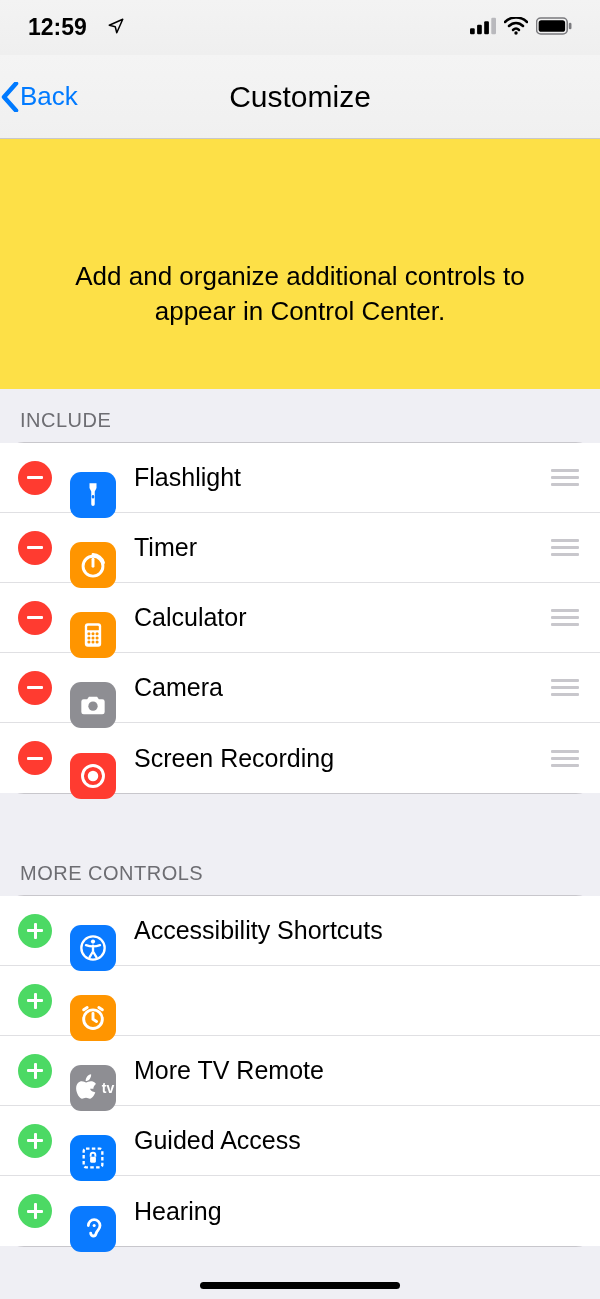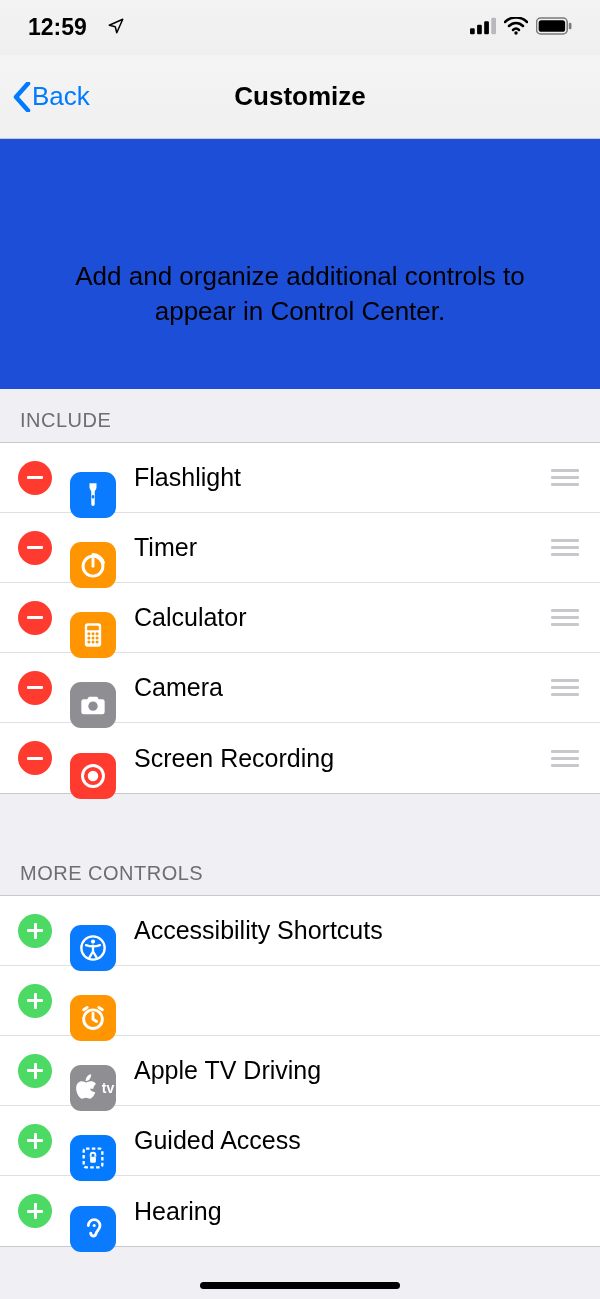--- a/index.html
+++ b/index.html
@@ -31,52 +31,53 @@
     height: 84px;
     background: linear-gradient(#f4f4f4,#f0f0f0);
     border-bottom: 1px solid #c8c7cc;
     position: relative;
     display: flex;
     align-items: center;
     justify-content: center;
   }
   .navbar .back {
     position: absolute;
-    left: 12px;
+    left: 0;
     display: flex;
     align-items: center;
     color: #007aff;
     font-size: 26px;
   }
   .navbar .back svg { width: 20px; height: 30px; }
   .navbar .title {
-    font-size: 26px;
-    font-weight: 700;
+    font-size: 30px;
+    font-weight: 400;
   }
   
   .header-desc {
     padding: 120px 40px 60px 40px;
     text-align: center;
     font-size: 26px;
     color: #000;
-    background: #1d4ed8;
+    background: #fde047;
     line-height: 1.35;
   }
   .section-header {
     padding: 20px 12px 10px 20px;
     font-size: 20px;
     color: #6d6d72;
     letter-spacing: 0.5px;
     text-transform: uppercase;
     background: #efeff4;
   }
   .list {
     background: #fff;
     border-top: 0.5px solid #c8c7cc;
     border-bottom: 0.5px solid #c8c7cc;
+    border-radius: 24px;
   }
   .row {
     display: flex;
     align-items: center;
     height: 70px;
     padding: 0 18px;
     border-bottom: 0.5px solid #e0e0e3;
     background: #fff;
   }
   .row:last-child { border-bottom: none; }
@@ -327,21 +328,21 @@
         <div class="vbar"></div>
       </div>
       <div class="app-icon bg-gray">
         <div class="atv-text">
           <svg width="10" height="12" viewBox="0 0 14 17">
             <path d="M11.5 9c0-2 1.6-3 1.6-3-1-1.4-2.4-1.6-3-1.6-1.2-.1-2.4.7-3 .7s-1.6-.7-2.7-.7C2.9 4.4 1 5.8 1 8.8c0 2.9 2.2 6.2 3.6 6.2.8 0 1.3-.6 2.4-.6s1.5.6 2.4.6c1.5 0 3.2-3.1 3.2-3.9-.1 0-3.1-.6-3.1-2.1zM9.3 3c.6-.8.9-1.8.8-2.8-1 .1-1.9.6-2.5 1.4-.5.7-.9 1.7-.8 2.7 1 0 1.9-.5 2.5-1.3z" fill="#fff"></path>
           </svg>
           <span>tv</span>
         </div>
       </div>
-      <div class="row-label">Apple TV Driving</div>
+      <div class="row-label">More TV Remote</div>
     </div>
     <div class="row">
       <div class="action-btn action-add">
         <div class="bar"></div>
         <div class="vbar"></div>
       </div>
       <div class="app-icon bg-blue2">
         <svg viewBox="0 0 24 24">
           <rect x="4" y="4" width="16" height="16" rx="2" fill="none" stroke="#fff" stroke-width="2" stroke-dasharray="3 2"></rect>
           <rect x="9.5" y="11" width="5" height="5" rx="1" fill="#fff"></rect>

